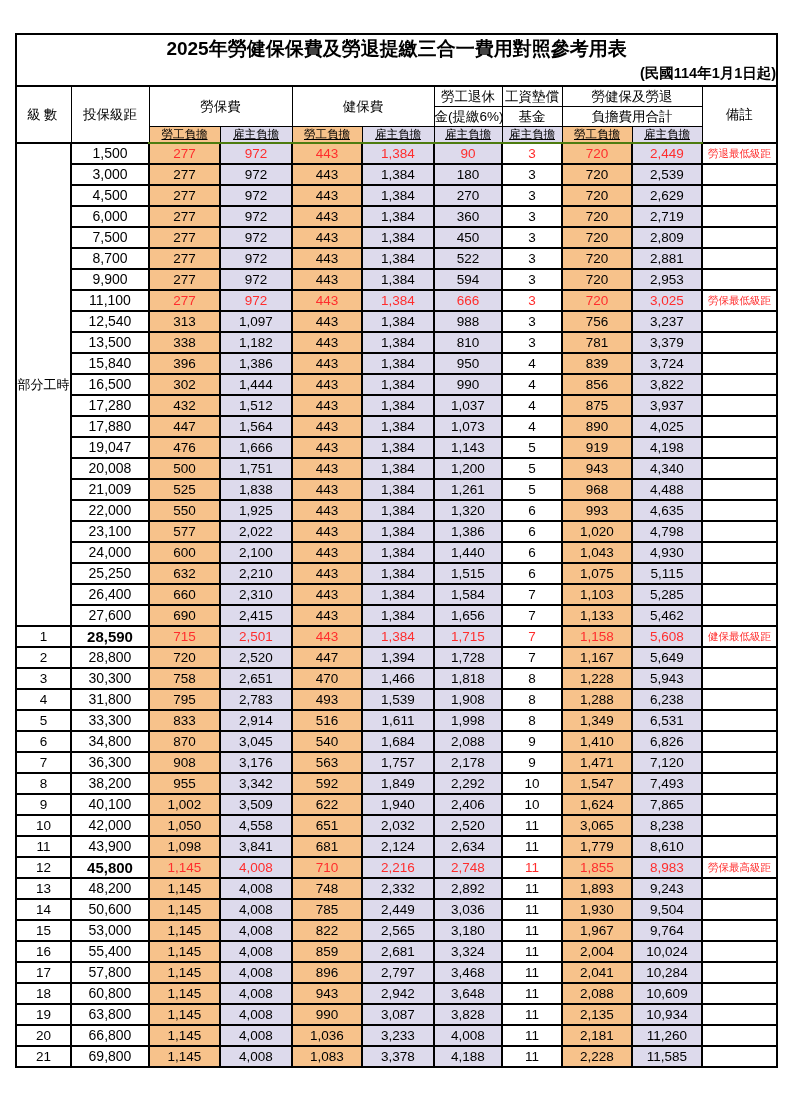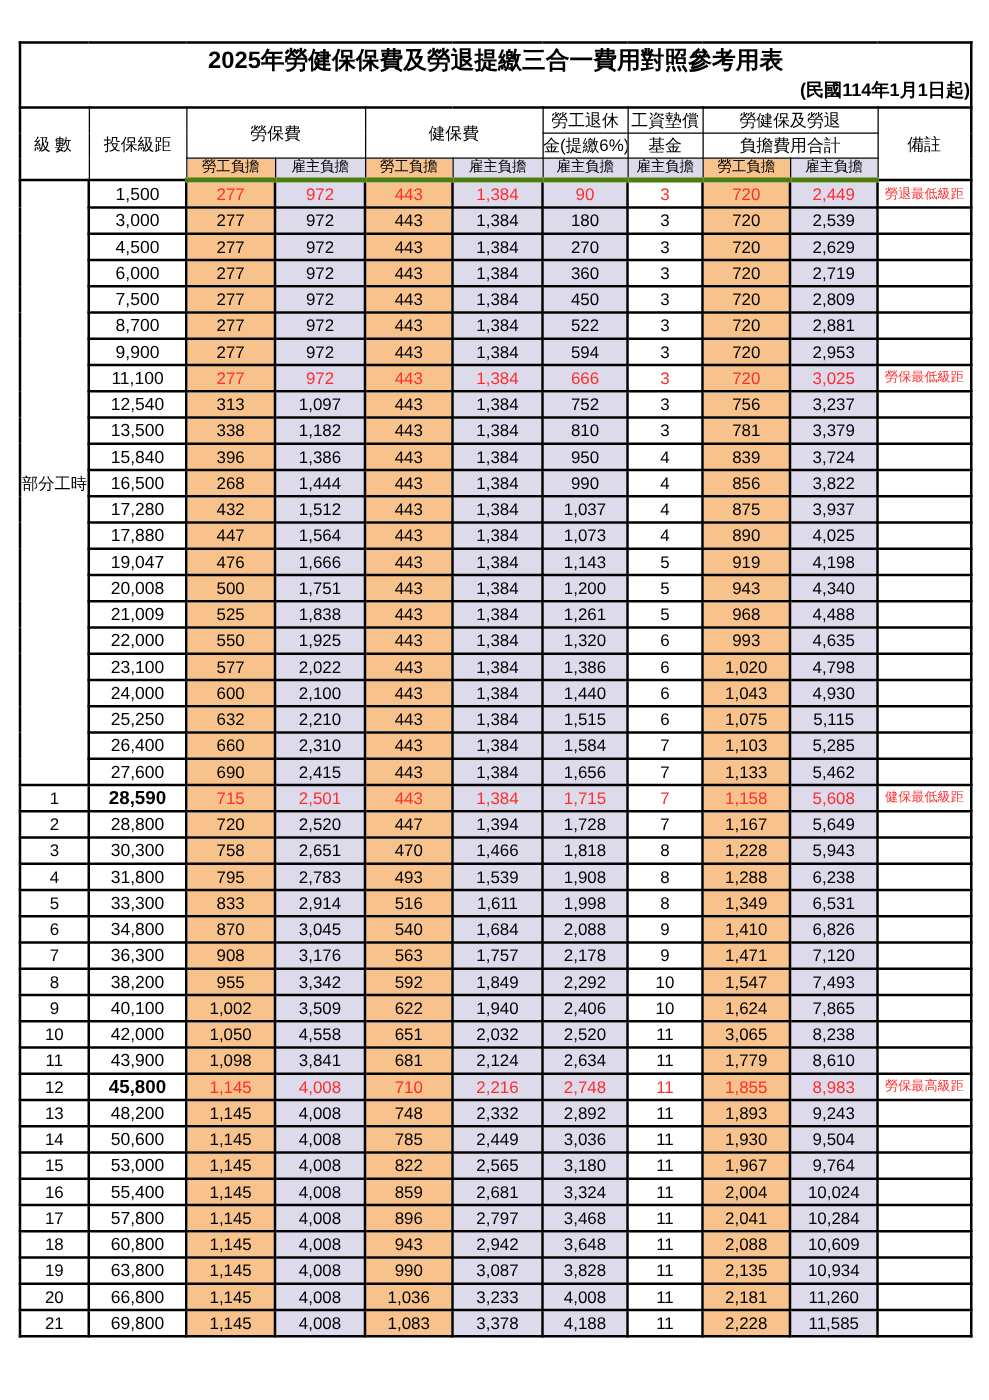--- a/index.html
+++ b/index.html
@@ -7,21 +7,21 @@
         font-family:"Liberation Sans","DejaVu Sans",sans-serif;color:#000;}
   table{border-collapse:collapse;table-layout:fixed;width:761px;border:2px solid #000;}
   th,td{border:1px solid #000;overflow:hidden;white-space:nowrap;text-align:center;
         font-weight:400;padding:0;box-sizing:border-box;}
   
   .title-row th{border:2px solid #000;height:52px;vertical-align:middle;padding:1px 0;}
   .title-main{font-size:19px;font-weight:700;line-height:26px;}
   .title-sub{font-size:14.5px;font-weight:700;line-height:22px;text-align:right;}
   
   .h1 th,.h2 th{font-size:13.5px;height:19px;line-height:19px;}
-  .h3 th{font-size:11.5px;height:15px;line-height:15px;border-bottom:4px solid #4d7c0f;}
+  .h3 th{font-size:11.5px;height:15px;line-height:15px;border-bottom:2px solid #4d7c0f;text-decoration:underline;}
   .sp{letter-spacing:3px;}
   
   tbody td{border:2px solid #000;font-size:13.5px;height:19px;line-height:19px;}
   .emp{background:#F7C28B;}
   .er{background:#DDDAEC;}
   .hl td{color:#FF2D2D;}
   td.plain,.hl td.plain{color:#000;}
   td.br{font-size:14px;}
   td.bb{font-weight:700;font-size:15px;}
   td.rm{font-size:10.5px;letter-spacing:0;}
@@ -175,21 +175,21 @@
           <td class="emp">720</td>
           <td class="er">3,025</td>
           <td class="rm">勞保最低級距</td>
         </tr>
         <tr>
           <td class="plain br">12,540</td>
           <td class="emp">313</td>
           <td class="er">1,097</td>
           <td class="emp">443</td>
           <td class="er">1,384</td>
-          <td class="er">752</td>
+          <td class="er">988</td>
           <td class="">3</td>
           <td class="emp">756</td>
           <td class="er">3,237</td>
           <td class="rm"></td>
         </tr>
         <tr>
           <td class="plain br">13,500</td>
           <td class="emp">338</td>
           <td class="er">1,182</td>
           <td class="emp">443</td>
@@ -207,21 +207,21 @@
           <td class="emp">443</td>
           <td class="er">1,384</td>
           <td class="er">950</td>
           <td class="">4</td>
           <td class="emp">839</td>
           <td class="er">3,724</td>
           <td class="rm"></td>
         </tr>
         <tr>
           <td class="plain br">16,500</td>
-          <td class="emp">268</td>
+          <td class="emp">302</td>
           <td class="er">1,444</td>
           <td class="emp">443</td>
           <td class="er">1,384</td>
           <td class="er">990</td>
           <td class="">4</td>
           <td class="emp">856</td>
           <td class="er">3,822</td>
           <td class="rm"></td>
         </tr>
         <tr>

